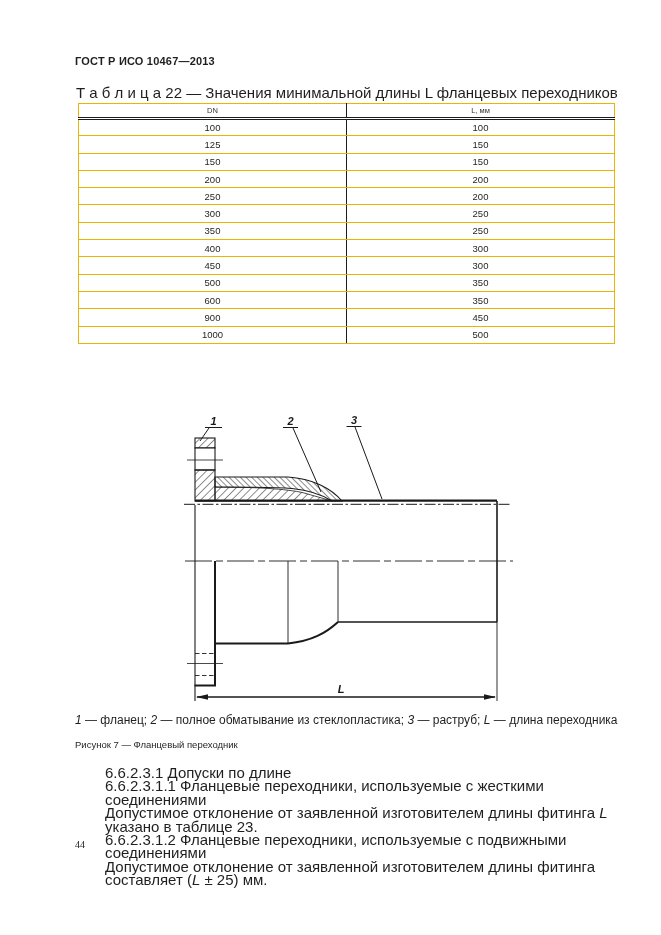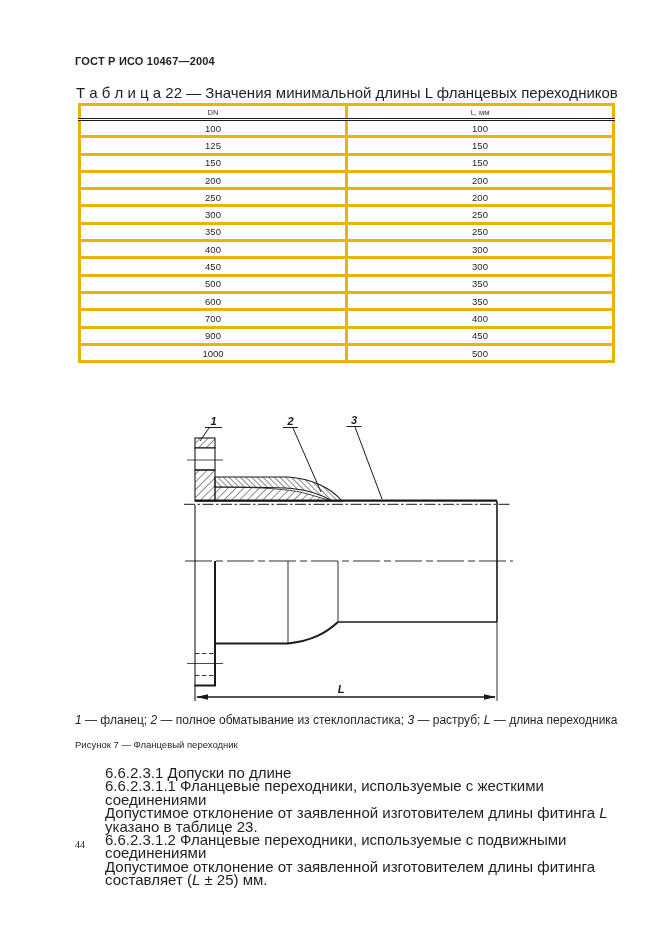--- a/index.html
+++ b/index.html
@@ -5,21 +5,21 @@
   * { margin:0; padding:0; box-sizing:border-box; }
   html,body { width:661px; height:935px; background:#ffffff; overflow:hidden;
               font-family:"Liberation Sans", sans-serif; color:#1f1f1f; }
   .abs { position:absolute; }
 
   .std-header { left:75px; top:55px; font-size:11px; font-weight:bold; letter-spacing:.2px; }
   .tbl-caption { left:76px; top:84px; font-size:15px; }
 
   table.gost { position:absolute; left:78px; top:103px; width:537px;
                border-collapse:collapse; table-layout:fixed; }
-  table.gost th, table.gost td { border:3px solid #eab308; text-align:center;
+  table.gost th, table.gost td { border:1px solid #eab308; text-align:center;
                vertical-align:middle; padding:0; }
   table.gost { border:1.5px solid #1c1c1c; }
   table.gost th { height:15px; font-size:7.5px; font-weight:normal; color:#333;
                border-bottom:3px double #1c1c1c; }
   table.gost td { height:17.3px; font-size:9.5px; }
   table.gost th:first-child, table.gost td:first-child { border-right:1.5px solid #1c1c1c; }
 
   svg.drawing { position:absolute; left:140px; top:408px; }
   svg.drawing line, svg.drawing path, svg.drawing rect { stroke:#1a1a1a; }
   .callout-num { font-family:"Liberation Sans", sans-serif; font-size:11px;
@@ -30,21 +30,21 @@
   .fig-title { left:75px; top:739px; width:555px; text-align:left; font-size:9.5px; }
 
   .body-text { left:105px; top:766px; width:510px; font-size:15px; line-height:13.4px; }
   .body-text .it { font-style:italic; }
 
   .page-num { left:75px; top:839px; font-size:10px;font-family:Liberation Serif, serif; }
 </style>
 </head>
 <body>
 
-<div class="abs std-header">ГОСТ Р ИСО 10467—2004</div>
+<div class="abs std-header">ГОСТ Р ИСО 10467—2013</div>
 
 <div class="abs tbl-caption">Т а б л и ц а  22 — Значения минимальной длины L фланцевых переходников</div>
 
 <table class="gost">
   <thead>
     <tr>
       <th>DN</th>
       <th>L, мм</th>
     </tr>
   </thead>
@@ -85,24 +85,20 @@
         <td>450</td>
         <td>300</td>
       </tr>
       <tr>
         <td>500</td>
         <td>350</td>
       </tr>
       <tr>
         <td>600</td>
         <td>350</td>
-      </tr>
-      <tr>
-        <td>700</td>
-        <td>400</td>
       </tr>
       <tr>
         <td>900</td>
         <td>450</td>
       </tr>
       <tr>
         <td>1000</td>
         <td>500</td>
       </tr>
     </tbody>

